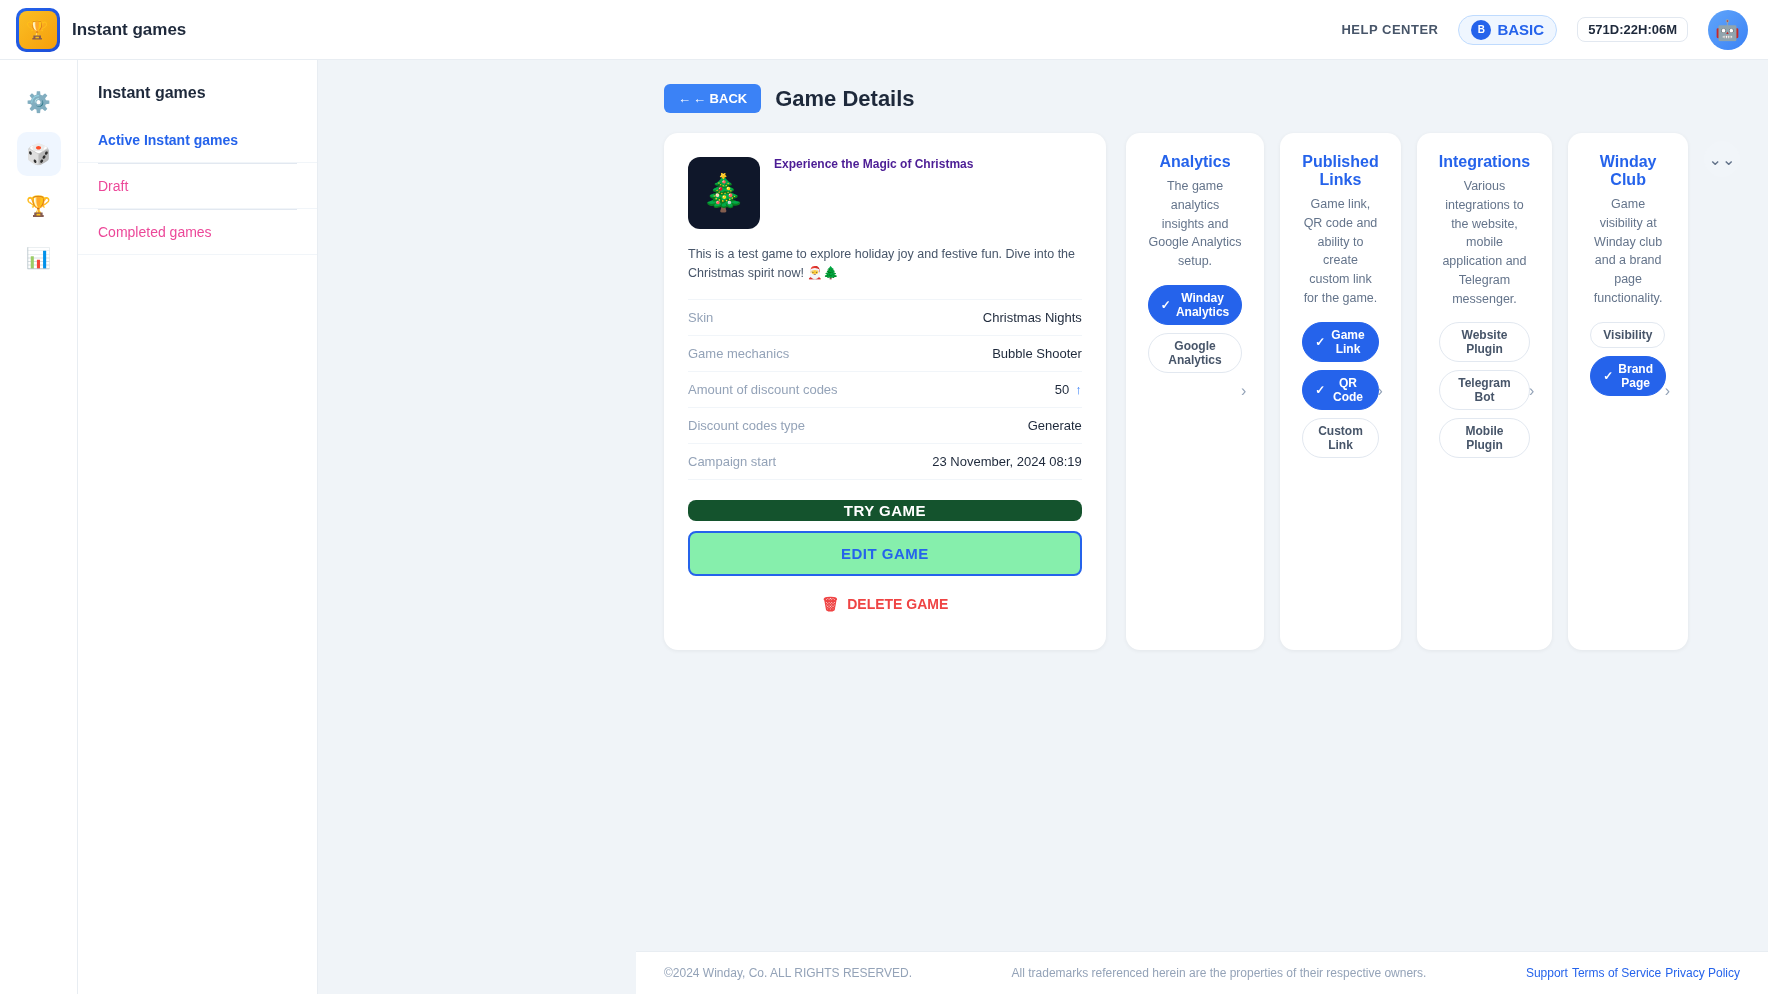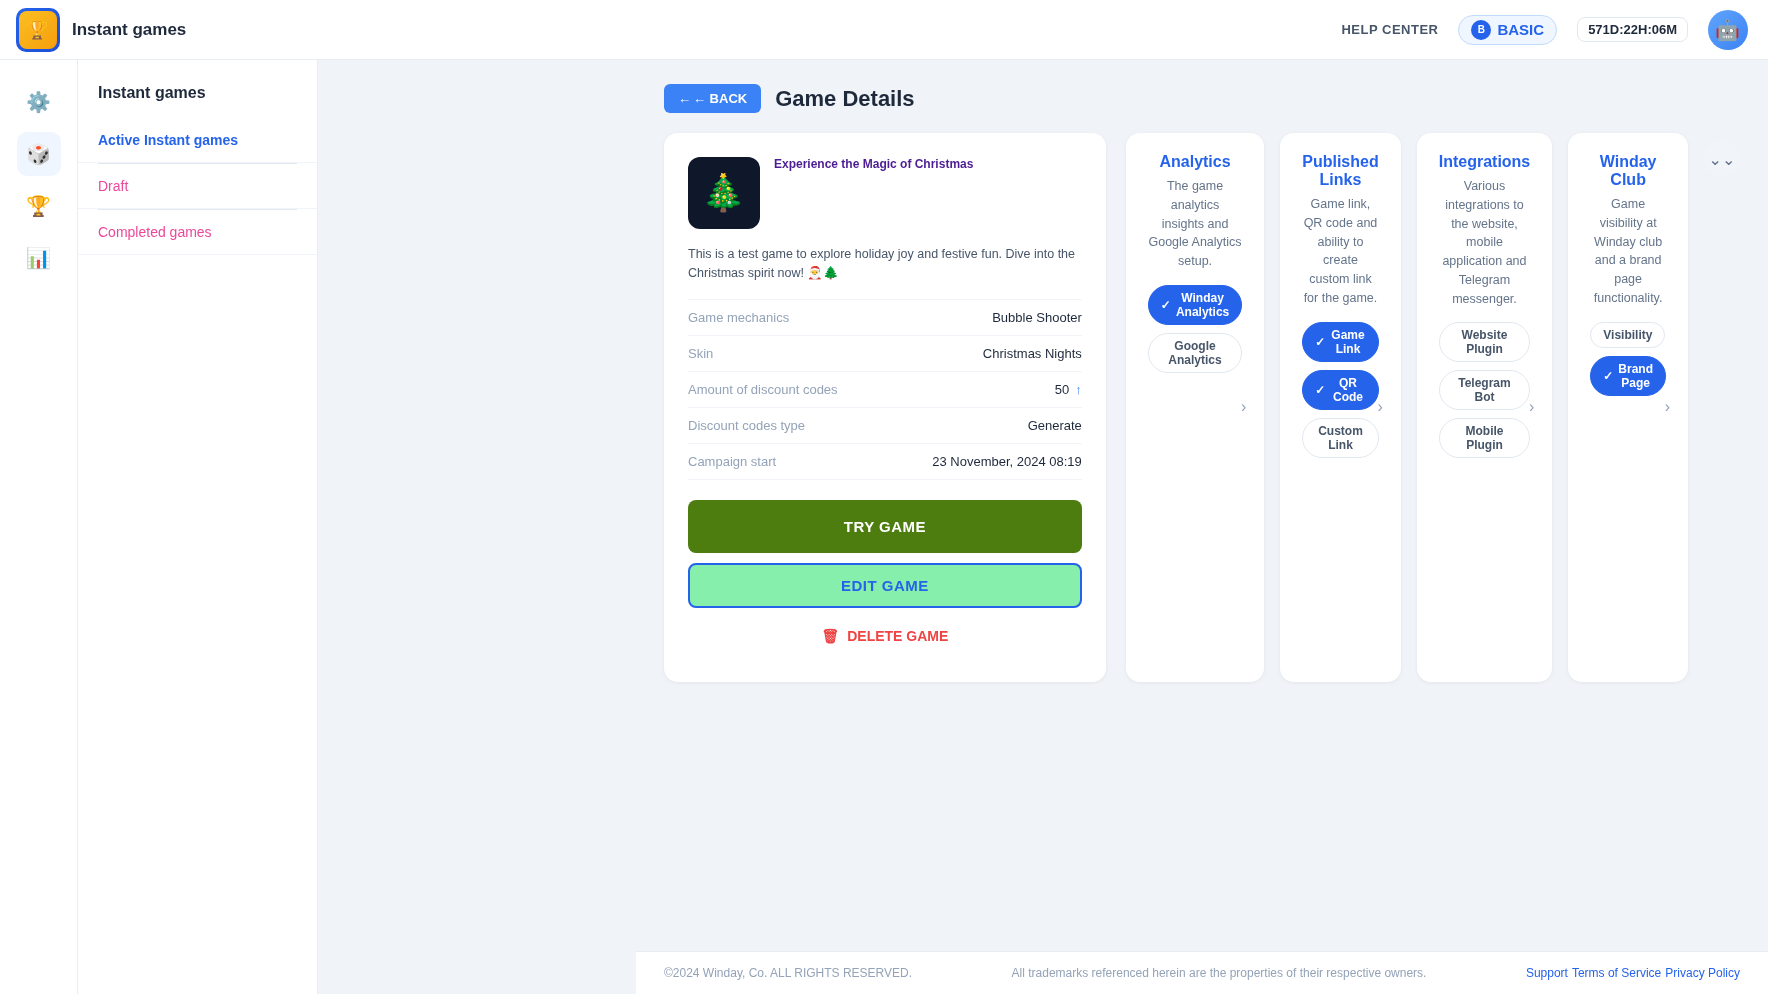--- a/index.html
+++ b/index.html
@@ -160,25 +160,25 @@
     .field-row {
       display: flex; justify-content: space-between; align-items: center;
       padding: 10px 0;
       border-bottom: 1px solid #f1f5f9;
       font-size: 13px;
     }
     .field-label { color: #94a3b8; }
     .field-value { color: #1e293b; font-weight: 500; display: flex; align-items: center; gap: 6px; }
     .btn-try {
       width: 100%;
-      background: #4d7c0f;
+      background: #14532d;
       color: #fff;
       border: none;
       border-radius: 8px;
-      padding: 18px;
+      padding: 2px;
       font-size: 15px;
       font-weight: 700;
       cursor: pointer;
       margin-top: 20px;
       letter-spacing: 0.5px;
     }
     .btn-edit {
       width: 100%;
       background: #86efac;
       color: #2563eb;
@@ -324,26 +324,26 @@
           <div class="game-header">
             <div class="game-image">🎄</div>
             <div class="game-info">
               <div class="game-name">Experience the Magic of Christmas</div>
             </div>
           </div>
           <div class="game-desc">This is a test game to explore holiday joy and festive fun. Dive into the Christmas spirit now! 🎅🌲</div>
 
           <div class="game-fields">
             <div class="field-row">
+              <span class="field-label">Skin</span>
+              <span class="field-value">Christmas Nights</span>
+            </div>
+            <div class="field-row">
               <span class="field-label">Game mechanics</span>
               <span class="field-value">Bubble Shooter</span>
-            </div>
-            <div class="field-row">
-              <span class="field-label">Skin</span>
-              <span class="field-value">Christmas Nights</span>
             </div>
             <div class="field-row">
               <span class="field-label">Amount of discount codes</span>
               <span class="field-value">50 <span style="color:#3b82f6;">↑</span></span>
             </div>
             <div class="field-row">
               <span class="field-label">Discount codes type</span>
               <span class="field-value">Generate</span>
             </div>
             <div class="field-row">

